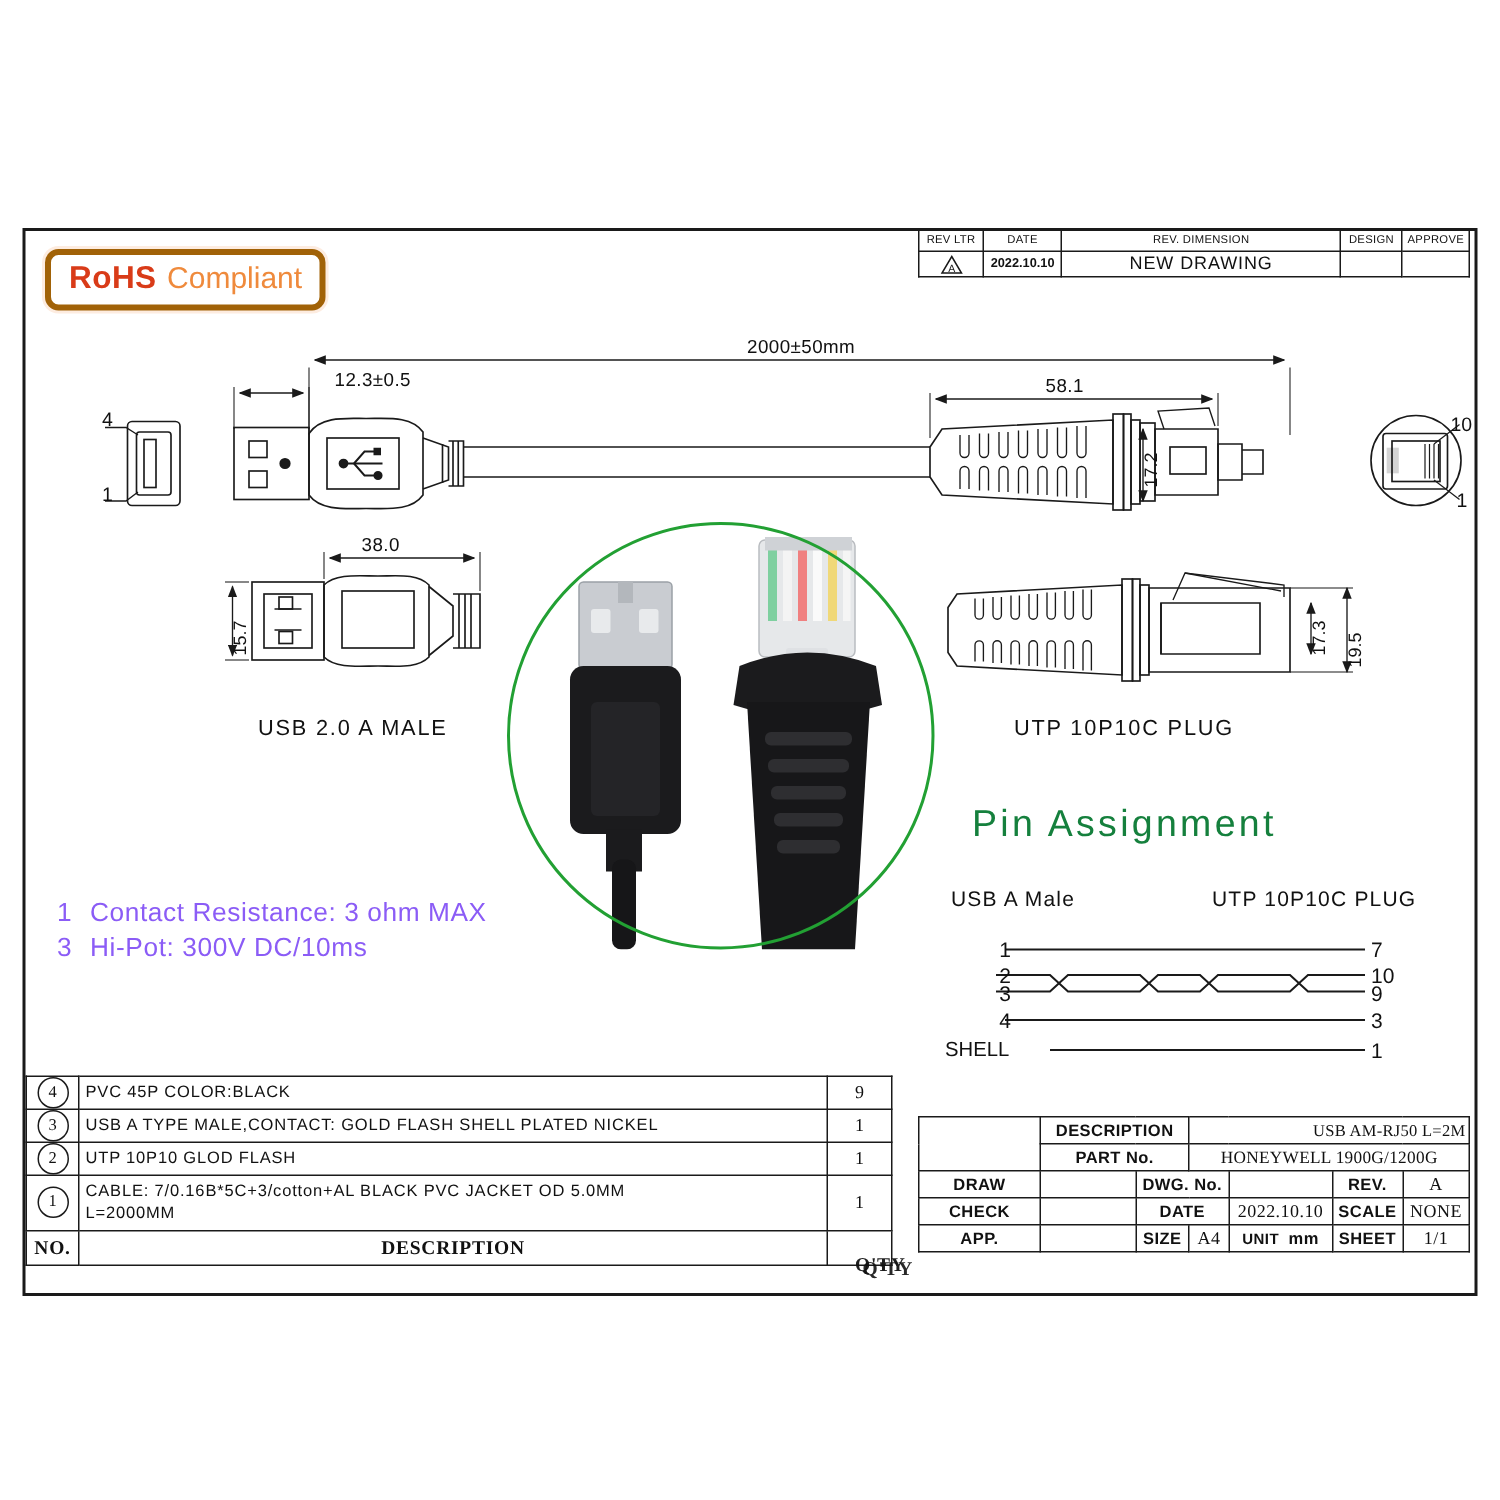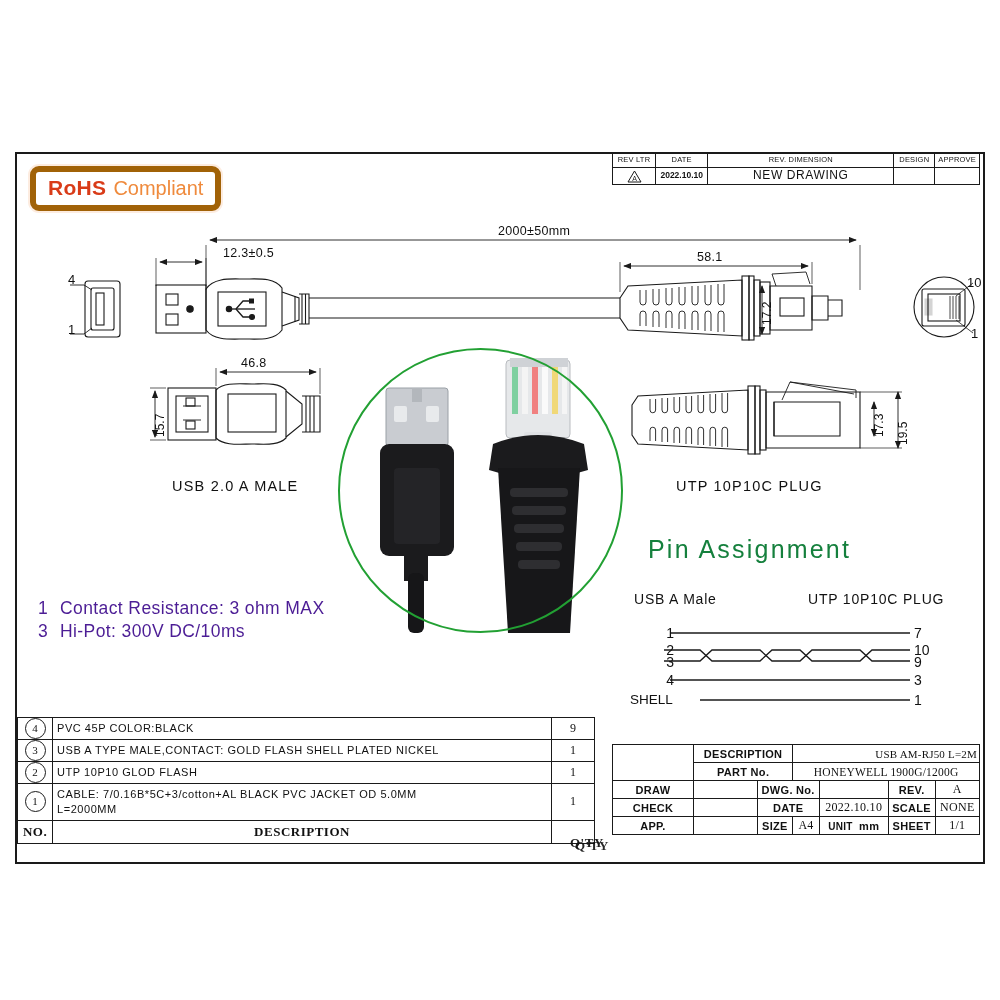--- a/index.html
+++ b/index.html
@@ -5,21 +5,21 @@
   html,body{margin:0;padding:0;background:#ffffff;}
   body{width:1000px;height:1000px;position:relative;overflow:hidden;
        font-family:"Liberation Sans",sans-serif;color:#111;}
 
   
   #frame{position:absolute;left:15px;top:152px;width:970px;height:712px;
          border:2px solid #1a1a1a;background:#fff;box-sizing:border-box;}
 
   
   #rohs{position:absolute;left:30px;top:166px;
-        border:6px solid #a16207;border-radius:9px;
+        border:4px solid #a16207;border-radius:9px;
         background:#fff;padding:4px 12px 5px 12px;
         box-shadow:0 0 0 2px #fdece0;}
   #rohs .r{color:#d93b18;font-weight:bold;font-size:21px;letter-spacing:.3px;}
   #rohs .c{color:#ef8a3c;font-size:20px;margin-left:7px;}
 
   
   #revtable{position:absolute;left:612px;top:153px;width:368px;
             border-collapse:collapse;font-size:8px;}
   #revtable td{border:1px solid #1a1a1a;text-align:center;
                font-family:"Liberation Sans",sans-serif;
@@ -46,21 +46,21 @@
   
   #photo{position:absolute;left:338px;top:348px;width:285px;height:285px;}
   #photo .ring{position:absolute;left:0;top:0;width:285px;height:285px;
                border:2.5px solid #22a033;border-radius:50%;box-sizing:border-box;}
 
   
   #elec{position:absolute;left:22px;top:594px;}
   #elec .title{font-family:"Liberation Serif",serif;font-size:23px;
                letter-spacing:.5px;color:#111;}
   #elec ol{list-style:none;margin:3px 0 0 0;padding:0;}
-  #elec li{font-size:17.5px;letter-spacing:.4px;color:#4c1d95;
+  #elec li{font-size:17.5px;letter-spacing:.4px;color:#8b5cf6;
            margin-left:16px;line-height:1.32;white-space:nowrap;}
   #elec li .n{display:inline-block;width:22px;}
 
   
   #pinassign{position:absolute;left:640px;top:535px;width:345px;height:190px;}
   #pinassign .pa-title{font-size:25px;letter-spacing:2.2px;color:#15803d;
                        position:absolute;left:8px;top:0;}
   #pinassign .pa-h1{position:absolute;left:-6px;top:56px;font-size:14px;letter-spacing:.8px;}
   #pinassign .pa-h2{position:absolute;left:168px;top:56px;font-size:14px;letter-spacing:.8px;}
   #pinassign .pl{position:absolute;font-size:14px;text-align:right;width:26px;}
@@ -298,21 +298,21 @@
 
       <path d="M700 700 L910 700"></path>
     </g>
   </g>
 </svg>
 
 <div class="dim" style="left:498px;top:224px">2000±50mm</div>
 <div class="dim" style="left:223px;top:246px">12.3±0.5</div>
 <div class="dim" style="left:697px;top:250px">58.1</div>
 <div class="dimv" style="left:760px;top:325px">17.2</div>
-<div class="dim" style="left:241px;top:356px">46.8</div>
+<div class="dim" style="left:241px;top:356px">38.0</div>
 <div class="dimv" style="left:153px;top:437px">15.7</div>
 <div class="dimv" style="left:872px;top:437px">17.3</div>
 <div class="dimv" style="left:896px;top:445px">19.5</div>
 
 <div class="pinnum" style="left:68px;top:272px">4</div>
 <div class="pinnum" style="left:68px;top:322px">1</div>
 <div class="pinnum" style="left:967px;top:275px">10</div>
 <div class="pinnum" style="left:971px;top:326px">1</div>
 
 <div class="lbl" style="left:172px;top:478px">USB 2.0 A MALE</div>

